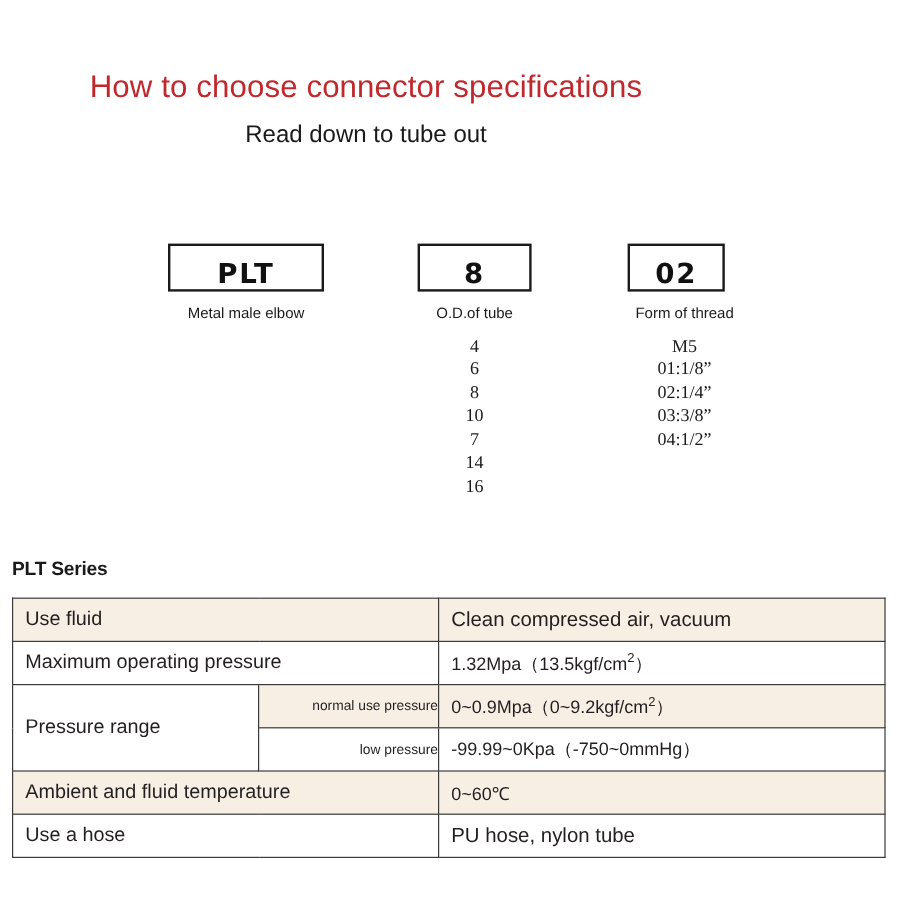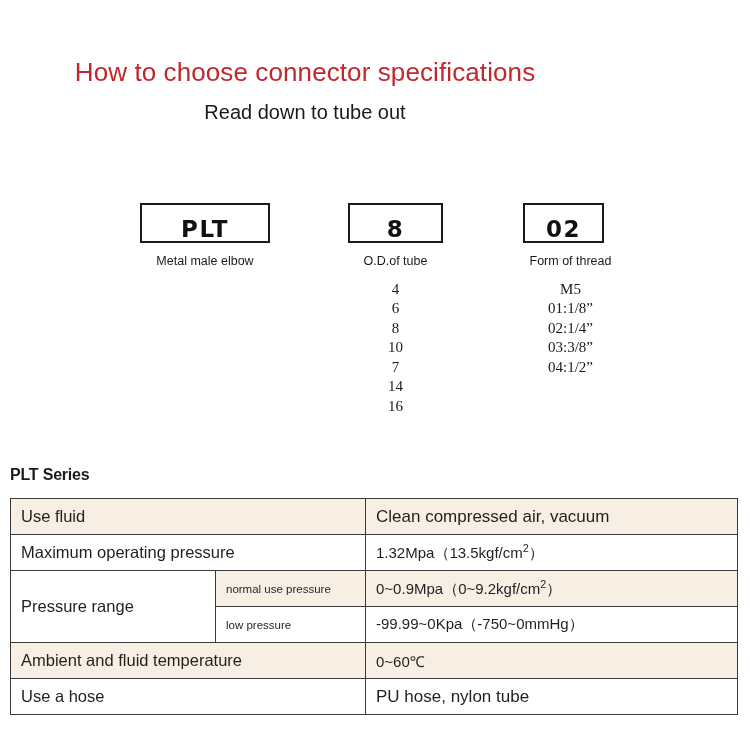--- a/index.html
+++ b/index.html
@@ -141,21 +141,21 @@
     padding-left: 0;
     height: 35px;
     font-family: Liberation Sans, sans-serif;
     margin-top: 10px;
   }
   td.value.big {
     font-size: 17px;
   }
   td.sublabel {
     font-size: 11.5px;
-    text-align: left;
+    text-align: right;
     padding-left: 0;
     height: 35px;
     margin-left: 38px;
   }
   td.merged-label {
     font-size: 16.5px;
     text-align: left;
     background: #ffffff !important;
     margin-top: 10px;
   }

